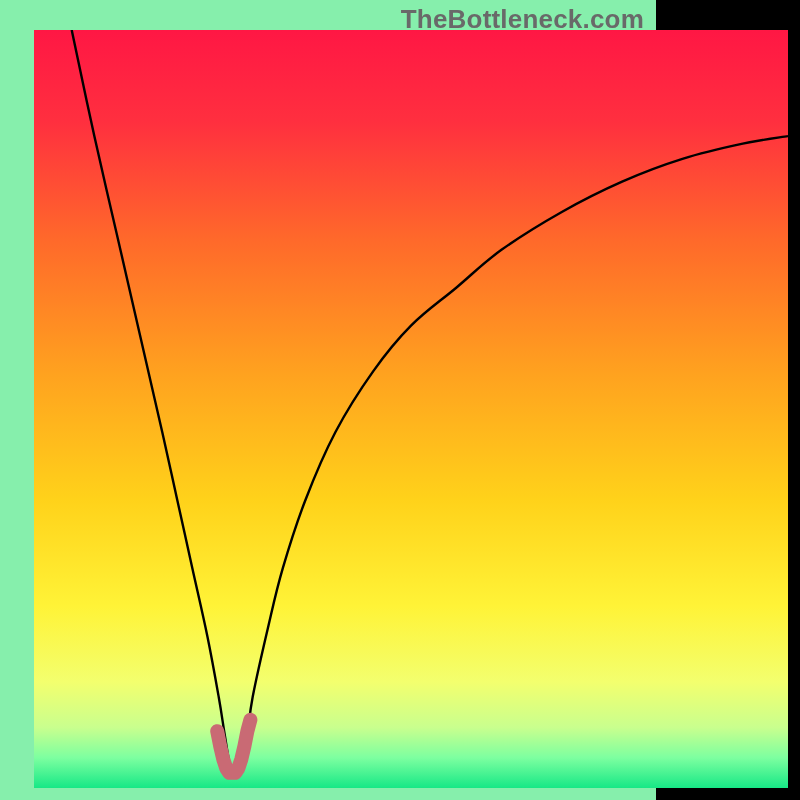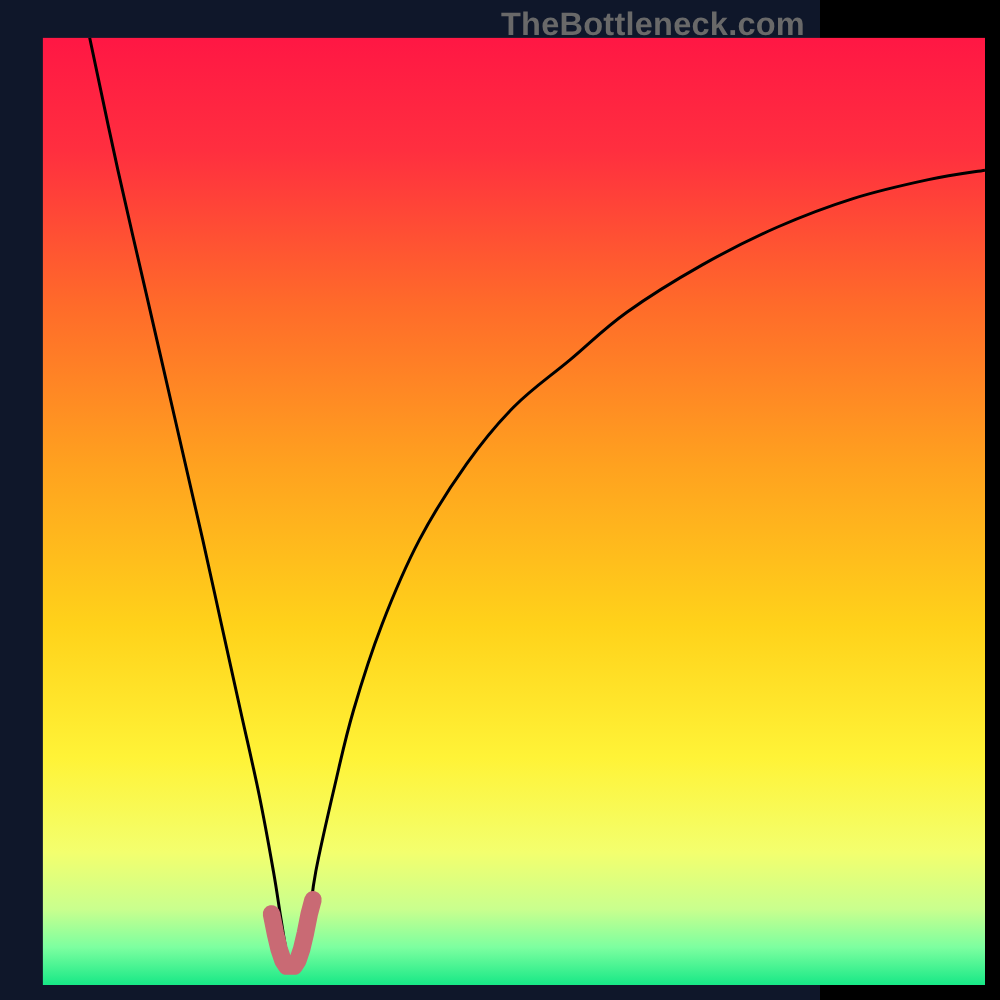--- a/index.html
+++ b/index.html
@@ -9,21 +9,21 @@
     height: 800px;
     background: #000;
     overflow: hidden;
   }
   .frame {
     position: absolute;
     left: 0;
     top: 0;
     width: 656px;
     height: 800px;
-    background: #0f172a;
+    background: #86efac;
   }
   .plot {
     position: absolute;
     left: 34px;
     top: 30px;
     width: 754px;
     height: 758px;
     overflow: hidden;
   }
   .plot svg {

